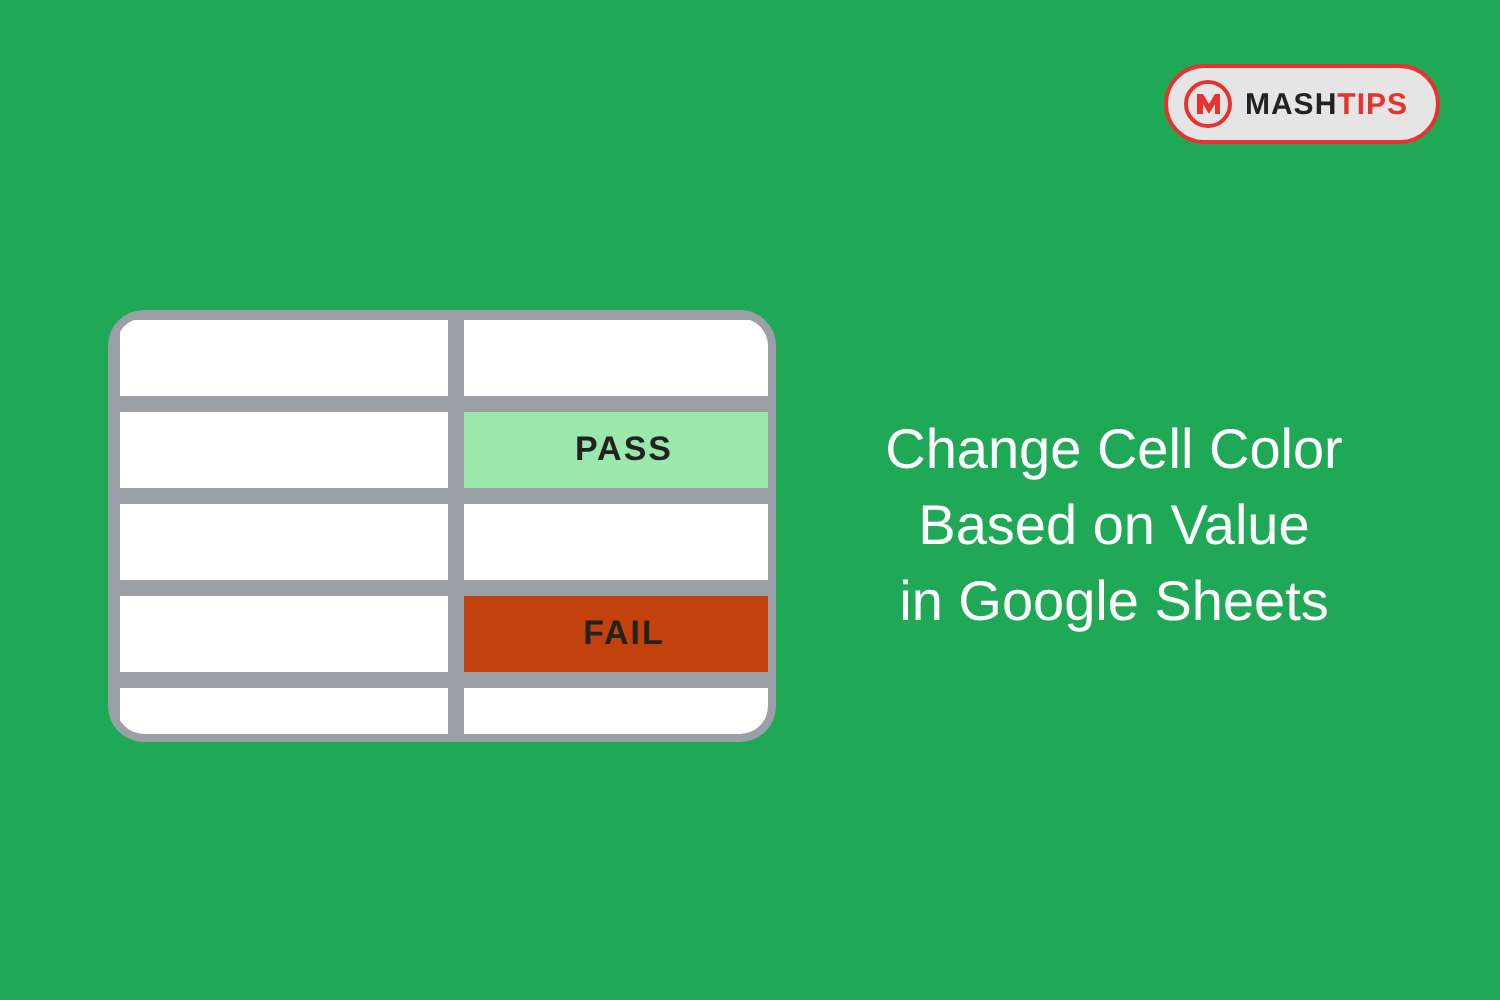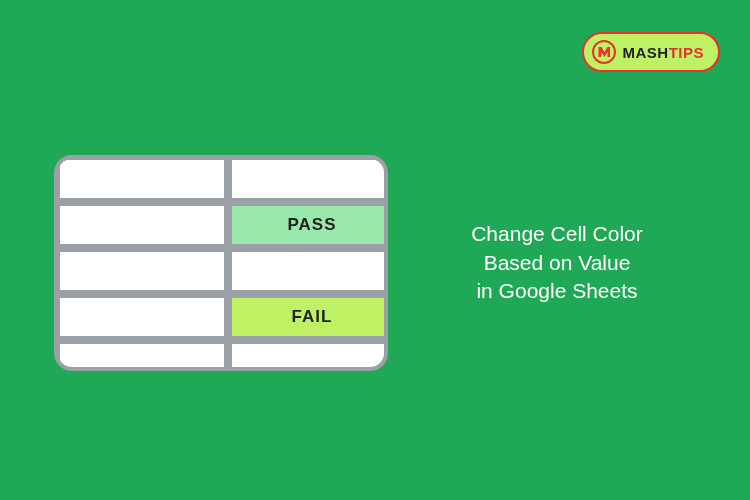--- a/index.html
+++ b/index.html
@@ -8,21 +8,21 @@
       height: 500px;
       background: #1fa855;
       position: relative;
       font-family: Arial, Helvetica, sans-serif;
       overflow: hidden;
     }
     .logo {
       position: absolute;
       top: 32px;
       right: 30px;
-      background: #bef264;
+      background: #e5e5e5;
       border: 2px solid #e8322f;
       border-radius: 22px;
       padding: 6px 14px 6px 8px;
       display: flex;
       align-items: center;
       gap: 6px;
     }
     .logo-icon {
       width: 24px;
       height: 24px;
@@ -79,25 +79,25 @@
       background: #ffffff;
       display: flex;
       align-items: center;
       justify-content: center;
       font-weight: 700;
       font-size: 17px;
       letter-spacing: 1px;
       color: #222;
     }
     .cell.pass { background: #9ae8ab; }
-    .cell.fail { background: #bef264; }
+    .cell.fail { background: #c2410c; }
 
     .headline {
       color: #ffffff;
-      font-size: 21px;
+      font-size: 28px;
       line-height: 1.35;
       text-align: center;
       width: 290px;
       font-weight: 400;
     }
   </style>
 </head>
 <body>
 
 <div class="logo">

